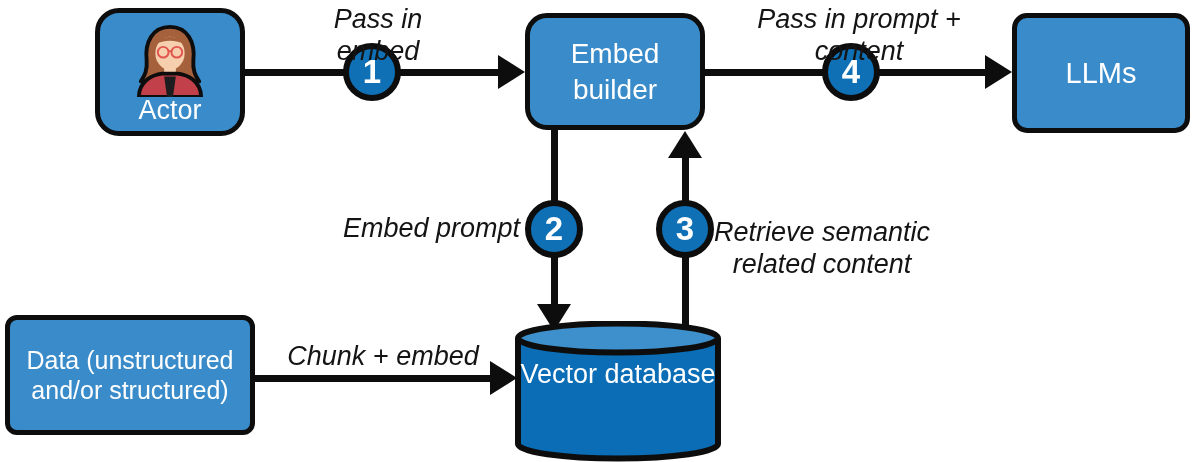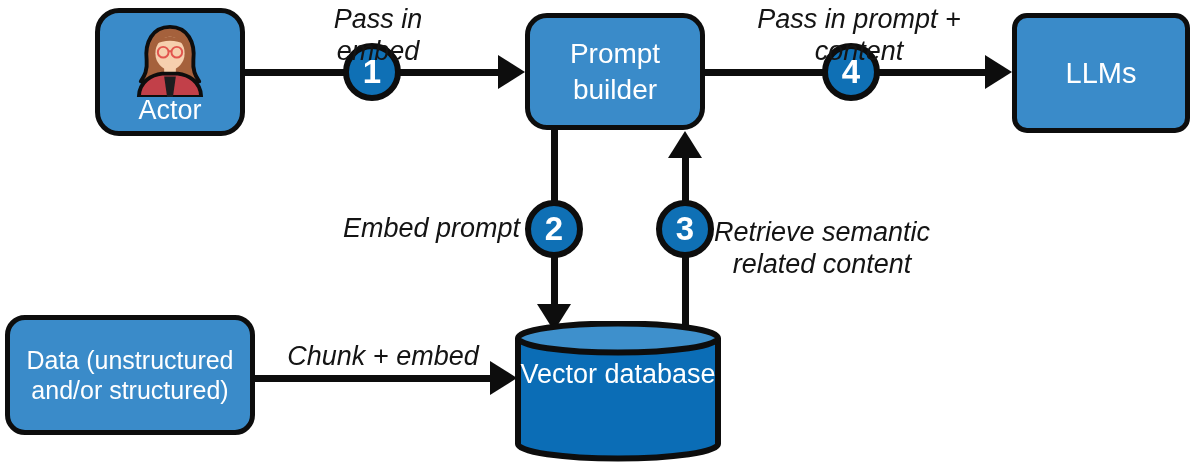--- a/index.html
+++ b/index.html
@@ -23,21 +23,21 @@
     position:absolute;background:var(--node-fill);
     border:5px solid var(--outline);color:var(--node-text);
     display:flex;align-items:center;justify-content:center;
     text-align:center;z-index:2;
   }
   #node-actor{left:95px;top:8px;width:150px;height:128px;border-radius:24px;flex-direction:column;padding-top:4px;}
   #node-actor .node-label{font-size:27px;margin-top:-2px;}
   #node-prompt-builder{left:525px;top:13px;width:180px;height:117px;border-radius:22px;font-size:28px;line-height:1.28;}
   #node-prompt-builder .node-label{width:120px;}
   #node-llms{left:1012px;top:13px;width:178px;height:120px;border-radius:15px;font-size:29px;}
-  #node-data{left:5px;top:315px;width:250px;height:120px;border-radius:20px;font-size:25px;line-height:1.22;}
+  #node-data{left:5px;top:315px;width:250px;height:120px;border-radius:12px;font-size:25px;line-height:1.22;}
   #node-data .node-label{width:236px;}
 
   
   #node-vector-db{position:absolute;left:515px;top:321px;width:206px;height:99px;z-index:2;}
   #node-vector-db svg{position:absolute;left:0;top:0;}
   #node-vector-db .cyl-label{
     position:absolute;left:0;top:36px;width:100%;text-align:center;
     color:var(--node-text);font-size:27px;line-height:1.3;
   }
 
@@ -110,21 +110,21 @@
       <circle cx="47" cy="30" r="5.5" fill="none" stroke="#e2554e" stroke-width="2"></circle>
       <line x1="38.5" y1="29" x2="41.5" y2="29" stroke="#e2554e" stroke-width="2"></line>
       <path d="M34,42 L46,42 L46,57 L34,57 Z" fill="#f6cfae"></path>
       <path d="M8,76 C8,60 22,53 32,52 L48,52 C58,53 72,60 72,76 Z" fill="#c24049" stroke="#0d0d0d" stroke-width="4" stroke-linejoin="round"></path>
       <path d="M34,55 L46,55 L43,76 L37,76 Z" fill="#1d1d1f"></path>
     </svg>
     <div class="node-label">Actor</div>
   </div>
 
   <div class="node" id="node-prompt-builder">
-    <div class="node-label">Prompt builder</div>
+    <div class="node-label">Embed builder</div>
   </div>
 
   <div class="node" id="node-llms">
     <div class="node-label">LLMs</div>
   </div>
 
   <div class="node" id="node-data">
     <div class="node-label">Data (unstructured and/or structured)</div>
   </div>
 

